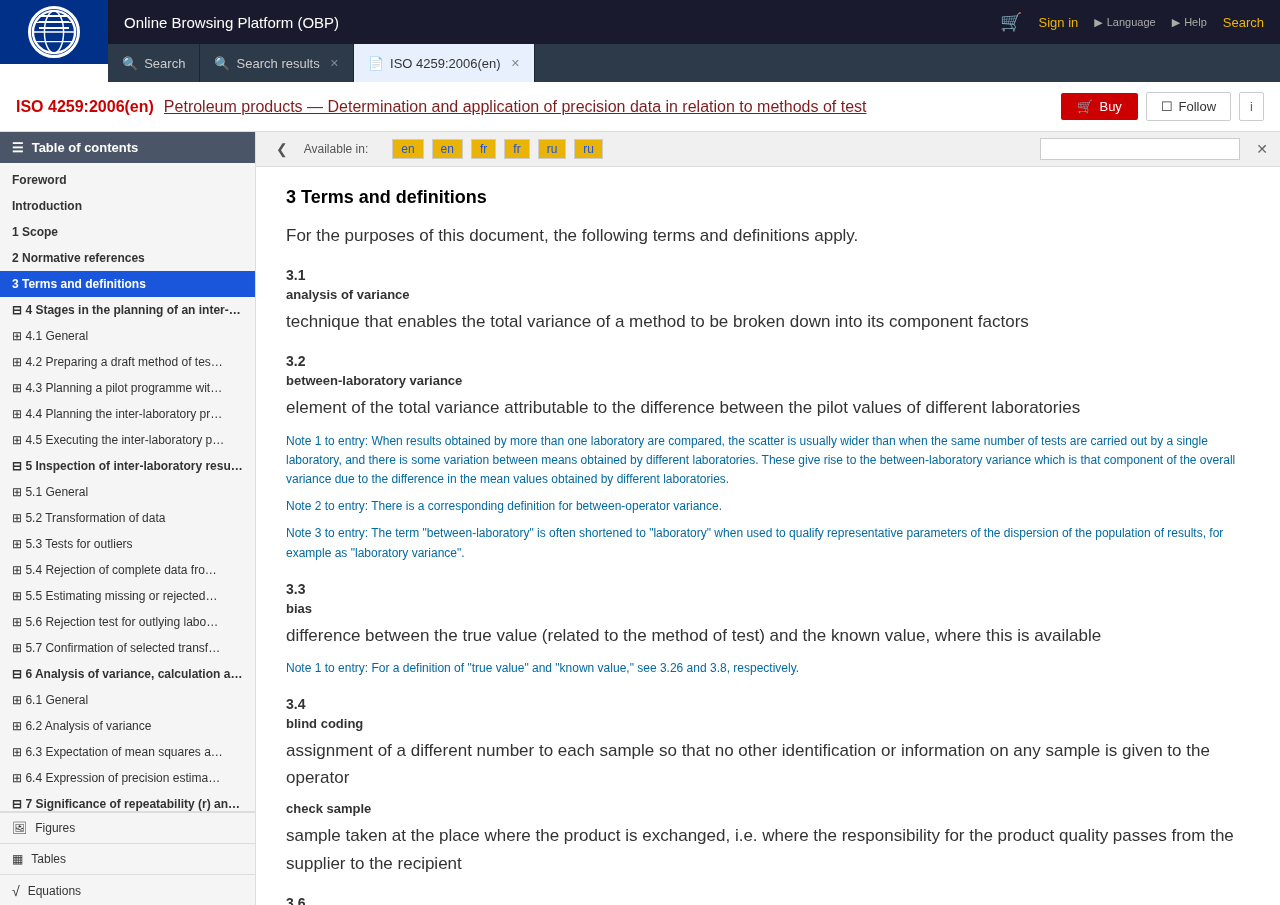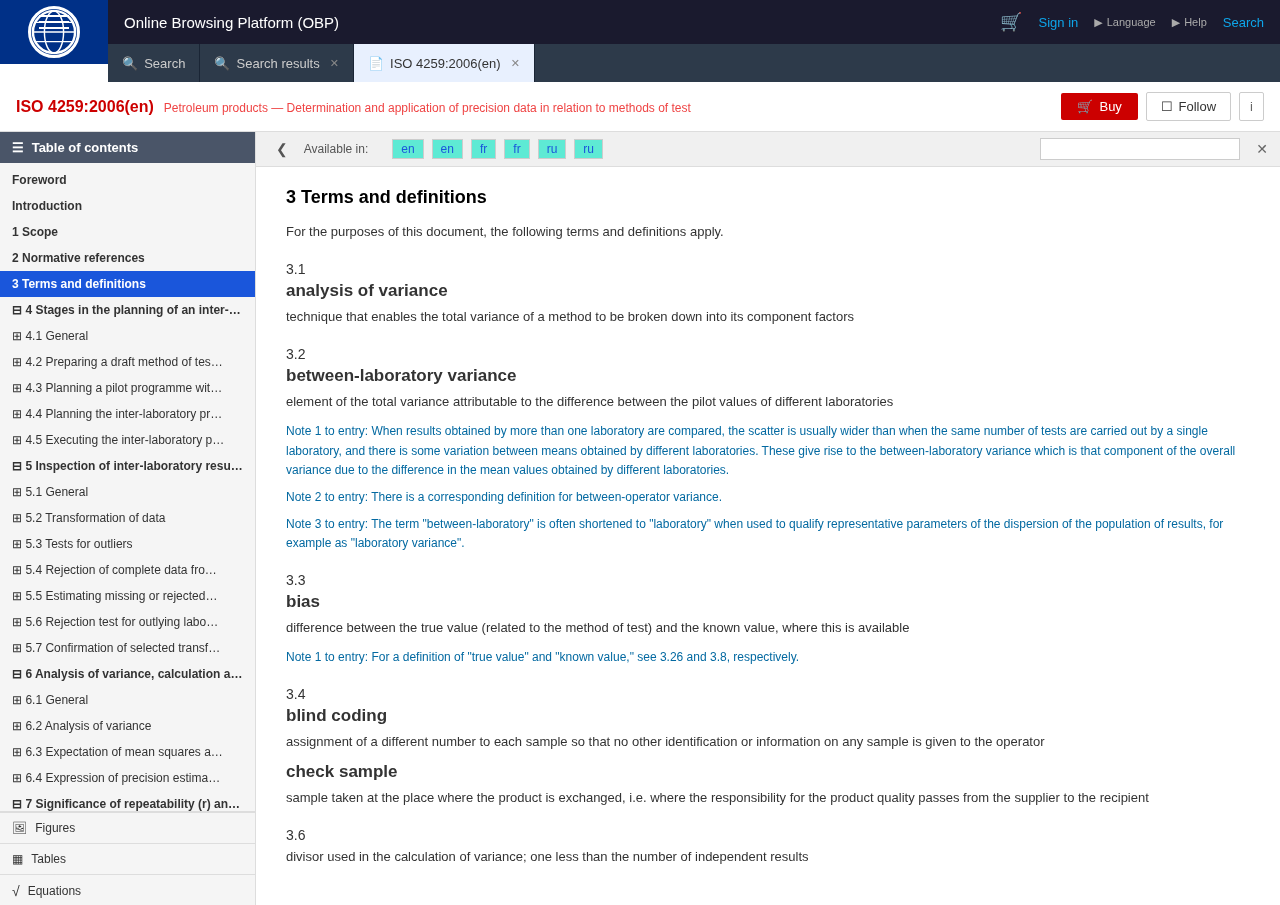--- a/index.html
+++ b/index.html
@@ -11,21 +11,21 @@
       color: #fff;
       display: flex;
       align-items: center;
       justify-content: space-between;
       padding: 4px 16px;
       height: 44px;
       gap: 40px;
     }
     .top-nav-right { display: flex; align-items: center; gap: 16px; font-size: 13px; }
     .top-nav-title { font-size: 15px; font-weight: 500; color: #fff; }
-    .top-nav-right a { color: #0ea5e9; text-decoration: none; cursor: pointer; }
+    .top-nav-right a { color: #eab308; text-decoration: none; cursor: pointer; }
     .top-nav-right .cart-icon { font-size: 18px; cursor: pointer; }
     .top-nav-right .lang-item { display: flex; align-items: center; gap: 4px; cursor: pointer; }
     .top-nav-right .lang-item span { font-size: 11px; color: #aaa; }
 
     
     .iso-logo {
       background: #003087;
       width: 108px;
       height: 64px;
       display: flex;
@@ -88,21 +88,21 @@
     .doc-header {
       display: flex;
       align-items: center;
       justify-content: space-between;
       padding: 10px 16px;
       border-bottom: 1px solid #ddd;
       background: #fff;
     }
     .doc-header-left { display: flex; align-items: baseline; gap: 10px; flex-wrap: wrap; }
     .doc-title { font-size: 16px; font-weight: bold; color: #c00; }
-    .doc-subtitle { font-size: 12px; color: #ef4444; }
+    .doc-subtitle { font-size: 16px; color: #7f1d1d; text-decoration: underline; }
     .doc-header-right { display: flex; align-items: center; gap: 8px; }
     .btn-buy {
       background: #c00;
       color: #fff;
       border: none;
       padding: 6px 16px;
       cursor: pointer;
       font-size: 13px;
       display: flex;
       align-items: center;
@@ -205,21 +205,21 @@
       display: flex;
       align-items: center;
       padding: 6px 12px;
       gap: 8px;
       font-size: 12px;
       color: #555;
     }
     .lang-bar-label { color: #555; margin-right: 16px; }
     .lang-btn {
       border: 1px solid #ccc;
-      background: #5eead4;
+      background: #eab308;
       padding: 2px 8px;
       cursor: pointer;
       font-size: 12px;
       color: #1a56db;
       border-radius: 0;
     }
     .lang-bar-spacer { flex: 1; }
     .lang-bar-search {
       border: 1px solid #ccc;
       background: #fff;
@@ -241,23 +241,23 @@
       overflow-y: auto;
       padding: 20px 30px;
       background: #fff;
     }
     .doc-content h2 {
       font-size: 18px;
       font-weight: bold;
       color: #000;
       margin-bottom: 14px;
     }
-    .section-num { font-weight: normal; font-size: 14px; margin-top: 18px; margin-bottom: 4px; }
-    .section-title { font-weight: bold; font-size: 17px; margin-bottom: 6px; }
-    .para { font-size: 13px; line-height: 1.6; margin-bottom: 10px; color: #333; }
+    .section-num { font-weight: bold; font-size: 14px; margin-top: 18px; margin-bottom: 4px; }
+    .section-title { font-weight: bold; font-size: 13px; margin-bottom: 6px; }
+    .para { font-size: 17px; line-height: 1.6; margin-bottom: 10px; color: #333; }
     .note { font-size: 12px; line-height: 1.6; margin-bottom: 8px; color: #0369a1; }
 
     
     .toc-list::-webkit-scrollbar { width: 6px; }
     .toc-list::-webkit-scrollbar-track { background: #f0f0f0; }
     .toc-list::-webkit-scrollbar-thumb { background: #bbb; border-radius: 3px; }
     .doc-content::-webkit-scrollbar { width: 8px; }
     .doc-content::-webkit-scrollbar-track { background: #f0f0f0; }
     .doc-content::-webkit-scrollbar-thumb { background: #bbb; border-radius: 4px; }
 

